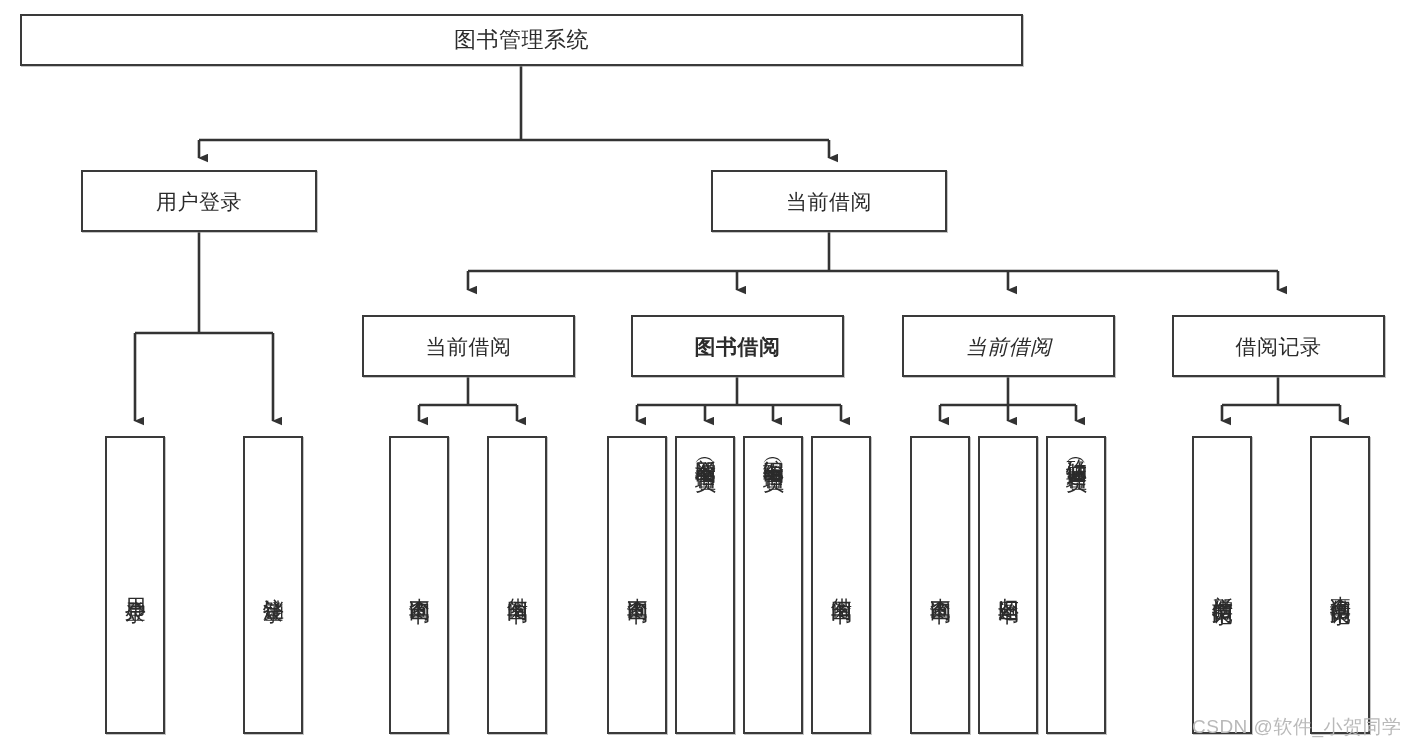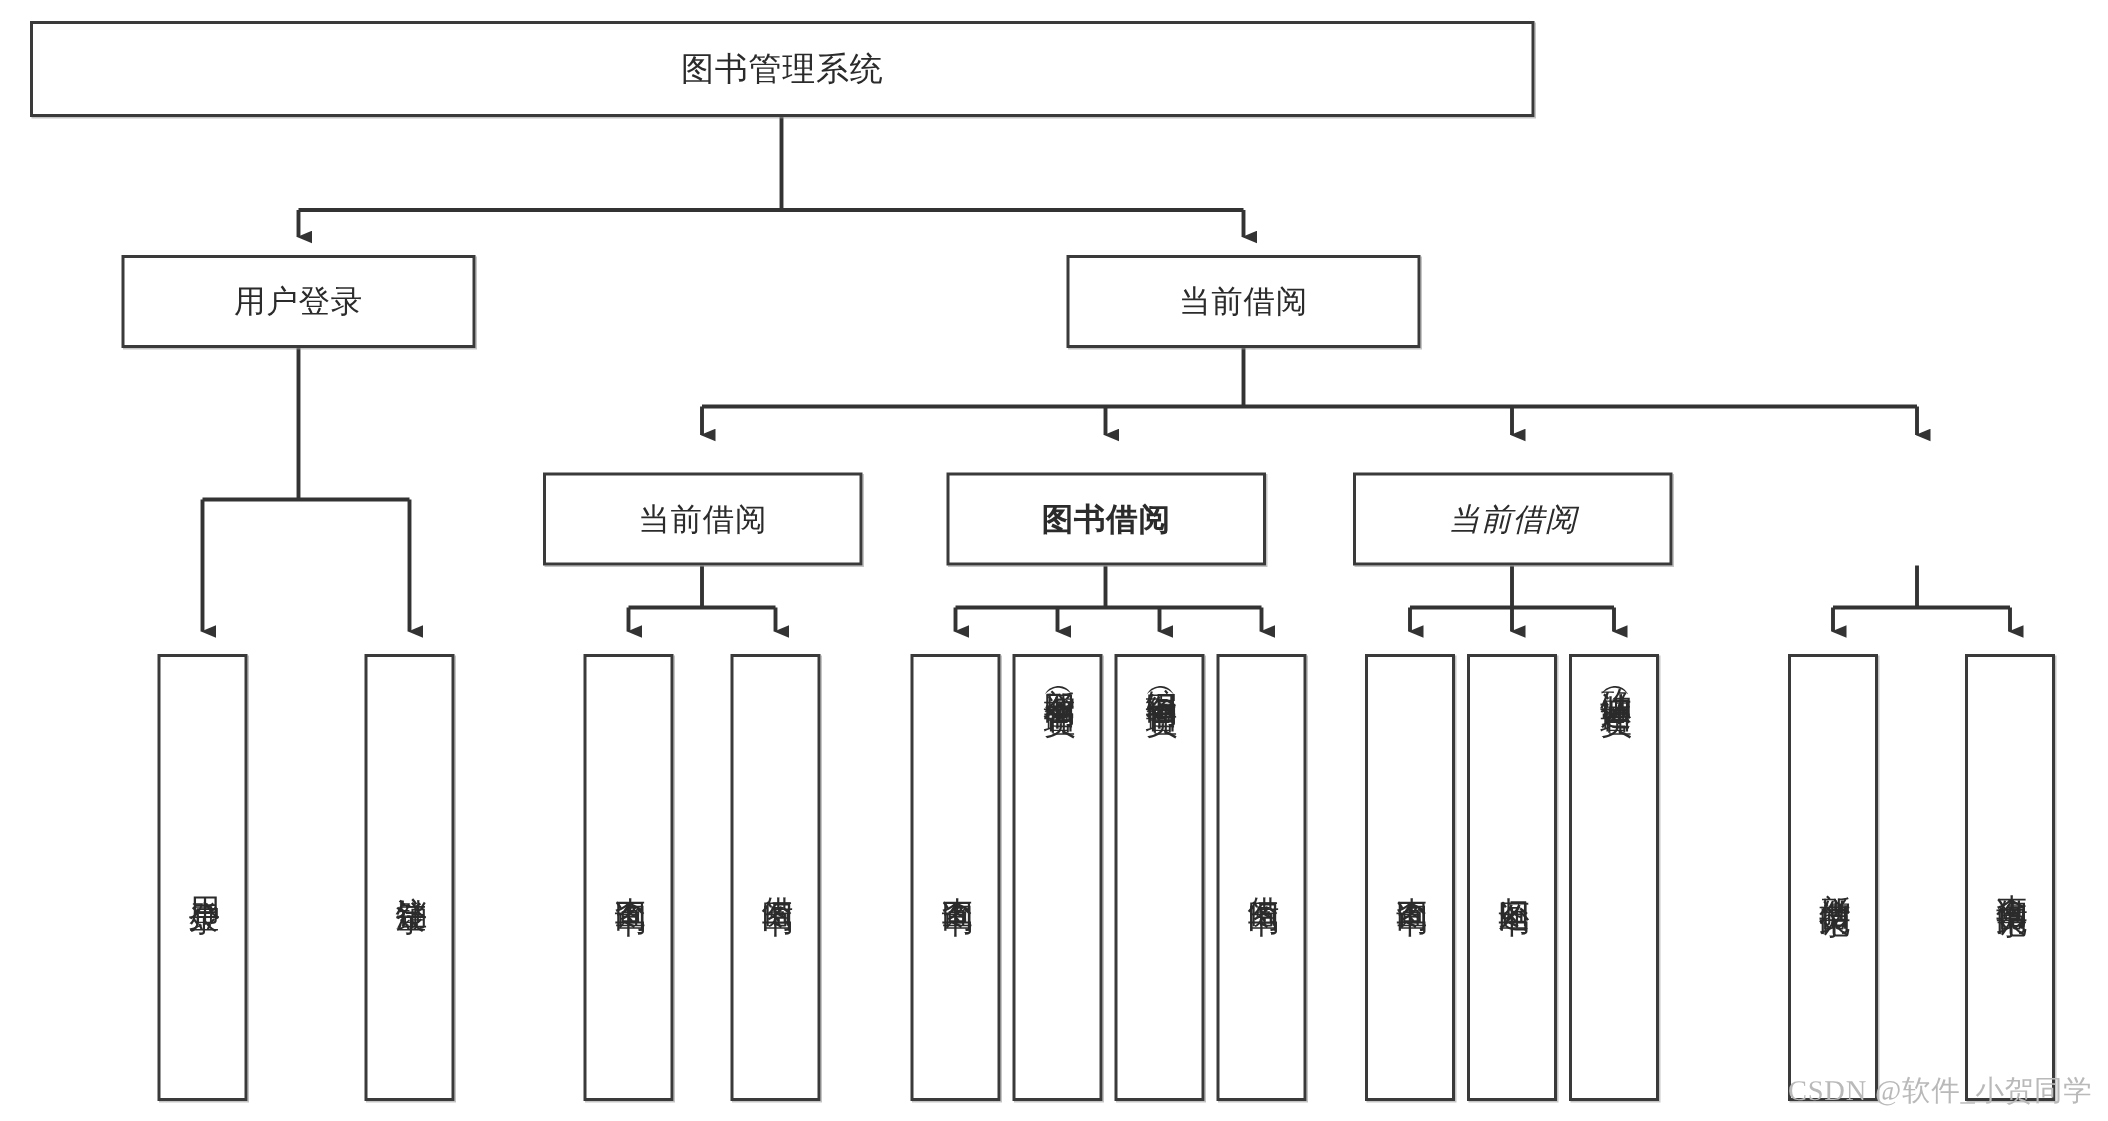--- a/index.html
+++ b/index.html
@@ -128,21 +128,21 @@
       <line x1="1008" y1="405" x2="1008" y2="421" marker-end="url(#arrowhead)"></line>
       <line x1="1076" y1="405" x2="1076" y2="421" marker-end="url(#arrowhead)"></line>
 
       <line x1="1278" y1="377" x2="1278" y2="405"></line>
       <line x1="1222" y1="405" x2="1340" y2="405"></line>
       <line x1="1222" y1="405" x2="1222" y2="421" marker-end="url(#arrowhead)"></line>
       <line x1="1340" y1="405" x2="1340" y2="421" marker-end="url(#arrowhead)"></line>
     </g>
   </svg>
 
-  <div class="node horiz root" style="left:20px; top:14px; width:1003px; height:64px;">
+  <div class="node horiz root" style="left:20px; top:14px; width:1003px; height:52px;">
     <span class="label">图书管理系统</span>
   </div>
 
   <div class="node horiz" style="left:81px; top:170px; width:236px; height:62px;">
     <span class="label">用户登录</span>
   </div>
 
   <div class="node horiz" style="left:711px; top:170px; width:236px; height:62px;">
     <span class="label">当前借阅</span>
   </div>
@@ -152,20 +152,23 @@
   </div>
 
   <div class="node horiz" style="left:631px; top:315px; width:213px; height:62px;font-weight:bold;">
     <span class="label">图书借阅</span>
   </div>
 
   <div class="node horiz" style="left:902px; top:315px; width:213px; height:62px;font-style:italic;">
     <span class="label">当前借阅</span>
   </div>
 
+  <div class="node horiz" style="left:1172px; top:315px; width:213px; height:62px;">
+    <span class="label">借阅记录</span>
+  </div>
 
   <div class="node vert center" style="left:105px; top:436px; width:60px; height:298px;">
     <span class="label">用户登录</span>
   </div>
   <div class="node vert center" style="left:243px; top:436px; width:60px; height:298px;">
     <span class="label">注销登录</span>
   </div>
 
   <div class="node vert center" style="left:389px; top:436px; width:60px; height:298px;">
     <span class="label">查询图书</span>
@@ -197,15 +200,15 @@
     <span class="label">确认归还（管理员）</span>
   </div>
 
   <div class="node vert center" style="left:1192px; top:436px; width:60px; height:298px;">
     <span class="label">新增借阅记录</span>
   </div>
   <div class="node vert center" style="left:1310px; top:436px; width:60px; height:298px;">
     <span class="label">查询借阅记录</span>
   </div>
 
-  <div class="watermark" style="left:1192px; top:714px;font-family:Liberation Serif, serif;">CSDN @软件_小贺同学</div>
+  <div class="watermark" style="left:1192px; top:714px;">CSDN @软件_小贺同学</div>
 
 </div>
 
 </body></html>

